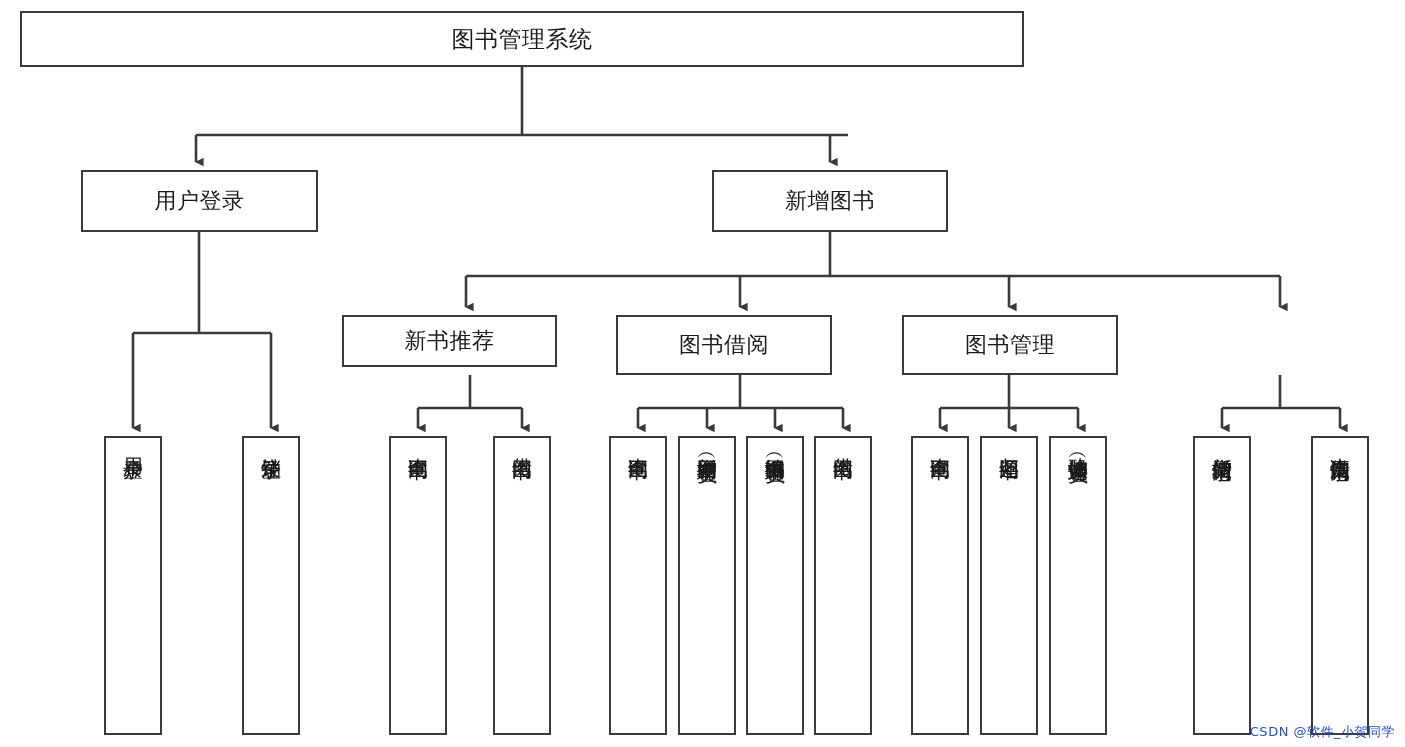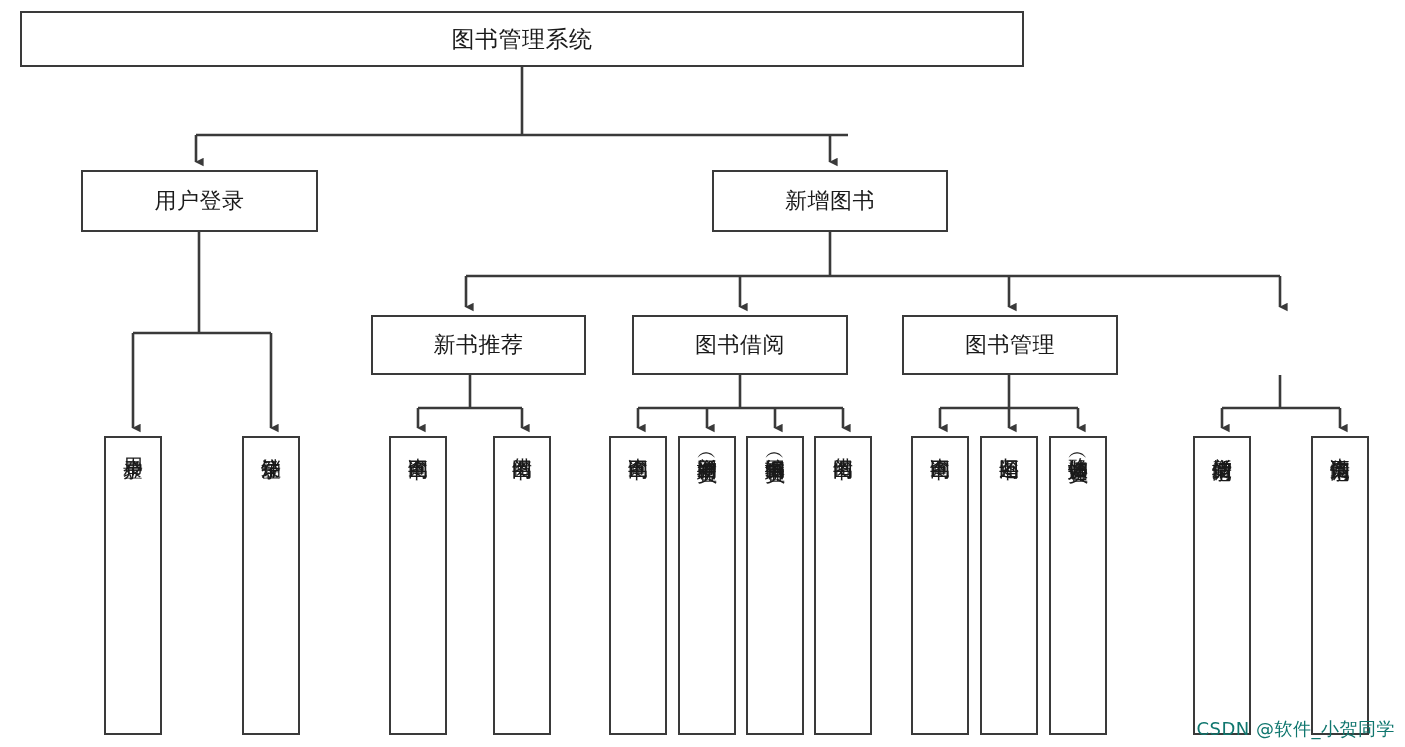--- a/index.html
+++ b/index.html
@@ -57,22 +57,22 @@
     position: absolute;
     left: 0; top: 0;
     width: 1405px;
     height: 747px;
     pointer-events: none;
   }
   #watermark {
     position: absolute;
     right: 10px;
     bottom: 6px;
-    font-size: 18px;
-    color: #0f766e;
+    font-size: 13px;
+    color: #1d4ed8;
     letter-spacing: 0.5px;
     white-space: nowrap;
   }
 </style>
 </head>
 <body>
 
 <div id="diagram-canvas">
 
   <svg id="svg-links" viewBox="0 0 1405 747" xmlns="http://www.w3.org/2000/svg">
@@ -129,24 +129,24 @@
     <span class="node-label">图书管理系统</span>
   </div>
 
   <div class="node lvl2" style="left:81px; top:170px; width:237px; height:62px;">
     <span class="node-label">用户登录</span>
   </div>
   <div class="node lvl2" style="left:712px; top:170px; width:236px; height:62px;">
     <span class="node-label">新增图书</span>
   </div>
 
-  <div class="node lvl2" style="left:371px; top:315px; width:215px; height:60px;">
+  <div class="node lvl2" style="left:342px; top:315px; width:215px; height:52px;">
     <span class="node-label">新书推荐</span>
   </div>
-  <div class="node lvl2" style="left:632px; top:315px; width:216px; height:60px;">
+  <div class="node lvl2" style="left:616px; top:315px; width:216px; height:60px;">
     <span class="node-label">图书借阅</span>
   </div>
   <div class="node lvl2" style="left:902px; top:315px; width:216px; height:60px;">
     <span class="node-label">图书管理</span>
   </div>
 
   <div class="node leaf" style="left:104px; top:436px; width:58px; height:299px;">
     <span class="node-label">用户登录</span>
   </div>
   <div class="node leaf" style="left:242px; top:436px; width:58px; height:299px;">

